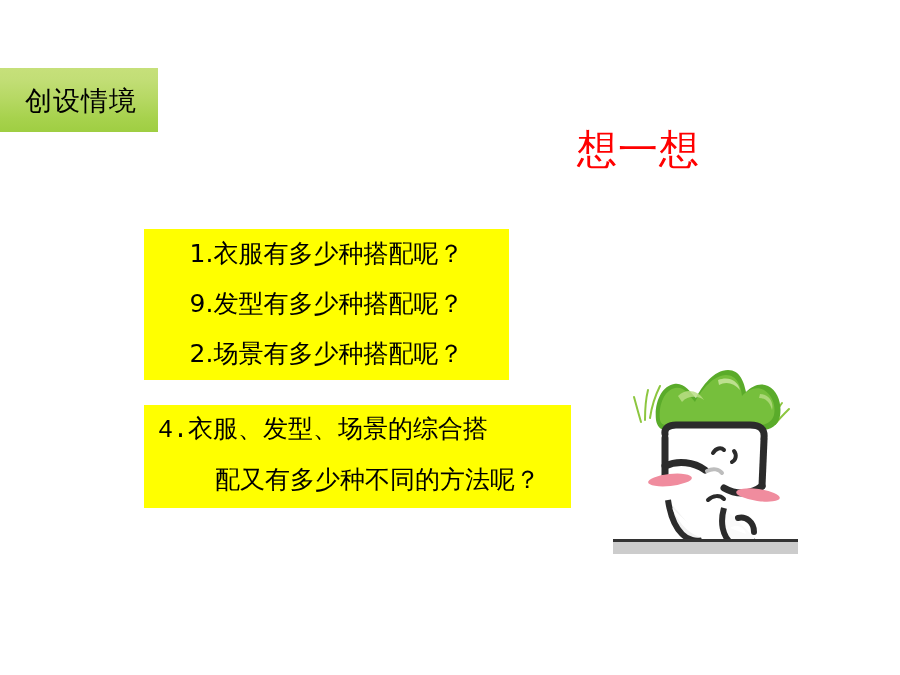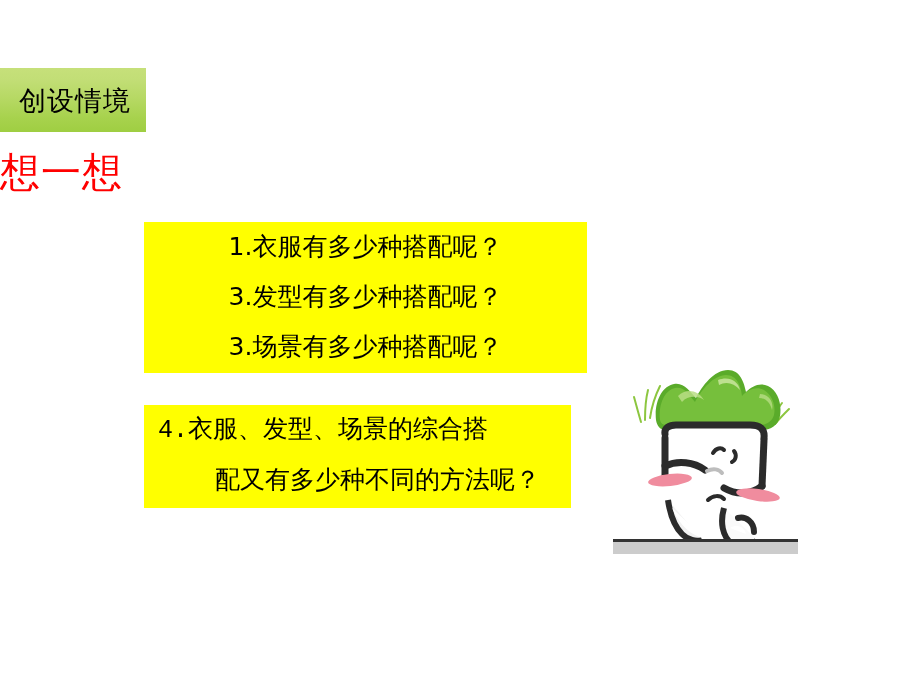--- a/index.html
+++ b/index.html
@@ -22,21 +22,21 @@
     width: 900px;
     height: 675px;
     background: #ffffff;
   }
 
   
   .banner-tab {
     position: absolute;
     left: 0px;
     top: 68px;
-    width: 146px;
+    width: 158px;
     height: 64px;
     background: linear-gradient(to bottom,
                 #c6e07a 0%,
                 #c2de76 18%,
                 #b5d862 50%,
                 #a7d24d 78%,
                 #9fce42 100%);
     display: flex;
     align-items: center;
     justify-content: center;
@@ -50,42 +50,42 @@
     letter-spacing: 1px;
     white-space: nowrap;
     font-weight: 400;
     padding-left: 4px;
   }
 
   
   .red-heading {
     position: absolute;
     left: 0px;
-    top: 151px;
+    top: 128px;
     width: 700px;
-    text-align: left;
+    text-align: right;
     font-family: "DejaVu Sans", "Liberation Sans", sans-serif;
     font-size: 40px;
     line-height: 1.05;
     color: #ff0000;
     font-weight: 400;
     letter-spacing: 1px;
   }
 
   
   .yellow-panel {
     position: absolute;
     background: #ffff00;
     box-sizing: border-box;
     padding: 0;
   }
   #panel-a {
     left: 144px;
-    top: 222px;
-    width: 443px;
+    top: 229px;
+    width: 365px;
     height: 151px;
   }
   #panel-b {
     left: 144px;
     top: 405px;
     width: 427px;
     height: 103px;
   }
 
   .q-line {
@@ -133,22 +133,22 @@
 <div id="slide">
 
   <div class="banner-tab">
     <span class="banner-tab-label">创设情境</span>
   </div>
 
   <div class="red-heading">想一想</div>
 
   <div class="yellow-panel" id="panel-a">
     <div class="q-line">1.衣服有多少种搭配呢？</div>
-    <div class="q-line">3.发型有多少种搭配呢？</div>
-    <div class="q-line">3.场景有多少种搭配呢？</div>
+    <div class="q-line">9.发型有多少种搭配呢？</div>
+    <div class="q-line">2.场景有多少种搭配呢？</div>
   </div>
 
   <div class="yellow-panel" id="panel-b">
     <div class="q-line first">4.衣服、发型、场景的综合搭</div>
     <div class="q-line second">配又有多少种不同的方法呢？</div>
   </div>
 
   <div class="mascot">
     <svg width="190" height="196" viewBox="0 0 190 196" xmlns="http://www.w3.org/2000/svg">
 

